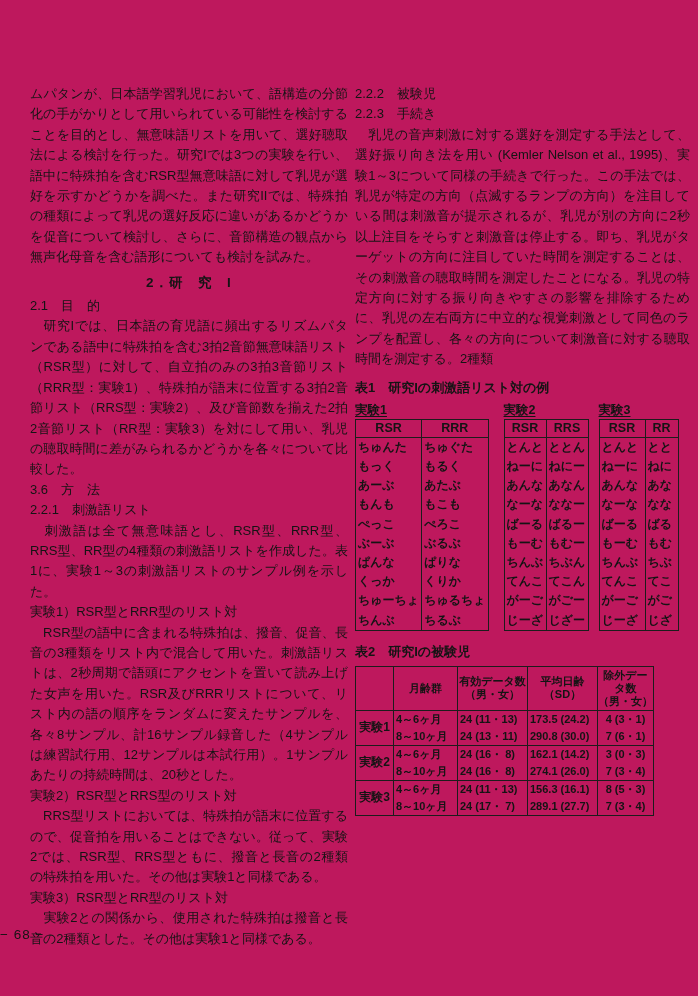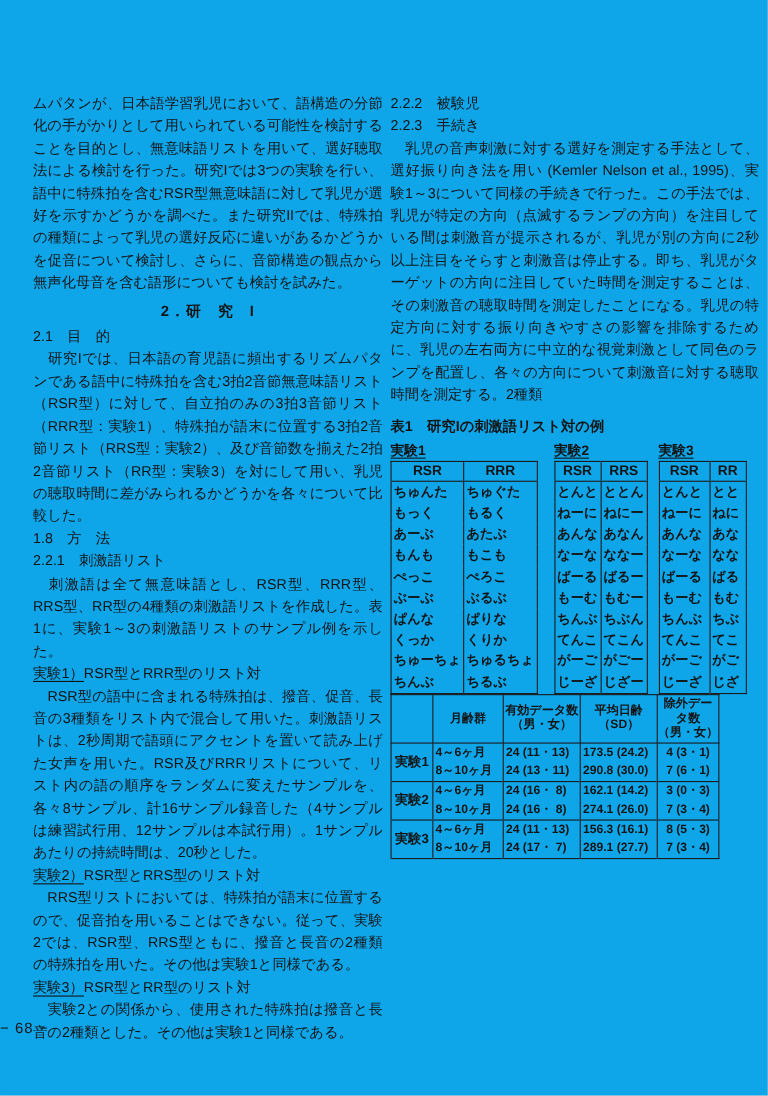--- a/index.html
+++ b/index.html
@@ -1,30 +1,30 @@
 <!DOCTYPE html>
 <html lang="ja"><head>
 <meta charset="utf-8">
 <style>
   html,body { margin:0; padding:0; background:#e8e8e6; }
   .page {
     position:relative; width:698px; height:996px; margin:0 auto;
-    background:#0ea5e9; color:#141414; overflow:hidden;
+    background:#be185d; color:#141414; overflow:hidden;
     font-family:"Liberation Sans","DejaVu Sans",sans-serif;
     box-shadow:0 0 4px rgba(0,0,0,.25);
   }
   .columns { display:flex; padding:84px 8px 0 30px; gap:7px; }
   .col-left  { width:318px; flex:none; }
   .col-right { width:335px; flex:none; }
 
   p.body { margin:0; font-size:13px; line-height:20.4px; text-align:justify; }
   h2.center { margin:5px 0 3px; font-size:13.5px; line-height:20.4px; text-align:center;
               font-weight:bold; letter-spacing:1px; }
   h3.sub { margin:0; font-size:13px; line-height:20.4px; font-weight:normal; }
-  .runin .lbl { text-decoration:underline; text-underline-offset:3px; }
+  .runin .lbl { text-underline-offset:3px; }
 
   p.t-caption { margin:9px 0 5px; font-size:13px; font-weight:bold; }
   p.t2cap { margin-top:12px; }
 
   
   .t1-row { display:flex; align-items:flex-start; }
   .t1-block { flex:none; }
   .t1-b0 { margin-right:15px; }
   .t1-b1 { margin-right:10px; }
   .t1-label { font-size:12.5px; font-weight:bold; line-height:17px;
@@ -63,21 +63,21 @@
 <div class="page">
   <div class="columns">
 
     <div class="col-left">
       <p class="body">ムパタンが、日本語学習乳児において、語構造の分節化の手がかりとして用いられている可能性を検討することを目的とし、無意味語リストを用いて、選好聴取法による検討を行った。研究Iでは3つの実験を行い、語中に特殊拍を含むRSR型無意味語に対して乳児が選好を示すかどうかを調べた。また研究IIでは、特殊拍の種類によって乳児の選好反応に違いがあるかどうかを促音について検討し、さらに、音節構造の観点から無声化母音を含む語形についても検討を試みた。</p>
 
       <h2 class="center">2．研　究　I</h2>
       <h3 class="sub">2.1　目　的</h3>
       <p class="body">　研究Iでは、日本語の育児語に頻出するリズムパタンである語中に特殊拍を含む3拍2音節無意味語リスト（RSR型）に対して、自立拍のみの3拍3音節リスト（RRR型：実験1）、特殊拍が語末に位置する3拍2音節リスト（RRS型：実験2）、及び音節数を揃えた2拍2音節リスト（RR型：実験3）を対にして用い、乳児の聴取時間に差がみられるかどうかを各々について比較した。</p>
 
-      <h3 class="sub">1.8　方　法</h3>
+      <h3 class="sub">3.6　方　法</h3>
       <h3 class="sub">2.2.1　刺激語リスト</h3>
       <p class="body">　刺激語は全て無意味語とし、RSR型、RRR型、RRS型、RR型の4種類の刺激語リストを作成した。表1に、実験1～3の刺激語リストのサンプル例を示した。</p>
 
       <p class="body runin"><span class="lbl">実験1）</span><span>RSR型とRRR型のリスト対</span></p>
       <p class="body">　RSR型の語中に含まれる特殊拍は、撥音、促音、長音の3種類をリスト内で混合して用いた。刺激語リストは、2秒周期で語頭にアクセントを置いて読み上げた女声を用いた。RSR及びRRRリストについて、リスト内の語の順序をランダムに変えたサンプルを、各々8サンプル、計16サンプル録音した（4サンプルは練習試行用、12サンプルは本試行用）。1サンプルあたりの持続時間は、20秒とした。</p>
 
       <p class="body runin"><span class="lbl">実験2）</span><span>RSR型とRRS型のリスト対</span></p>
       <p class="body">　RRS型リストにおいては、特殊拍が語末に位置するので、促音拍を用いることはできない。従って、実験2では、RSR型、RRS型ともに、撥音と長音の2種類の特殊拍を用いた。その他は実験1と同様である。</p>
 
       <p class="body runin"><span class="lbl">実験3）</span><span>RSR型とRR型のリスト対</span></p>
@@ -258,20 +258,21 @@
                 </tr>
                 <tr>
                   <td>じーざ</td>
                   <td>じざ</td>
                 </tr>
               </tbody>
             </table>
           </div>
         </div>
 
+      <p class="t-caption t2cap">表2　研究Iの被験児</p>
       <div id="table2-holder">
           <table class="t2">
             <colgroup>
               <col class="c0">
               <col class="c1">
               <col class="c2">
               <col class="c3">
               <col class="c4">
             </colgroup>
             <thead>

